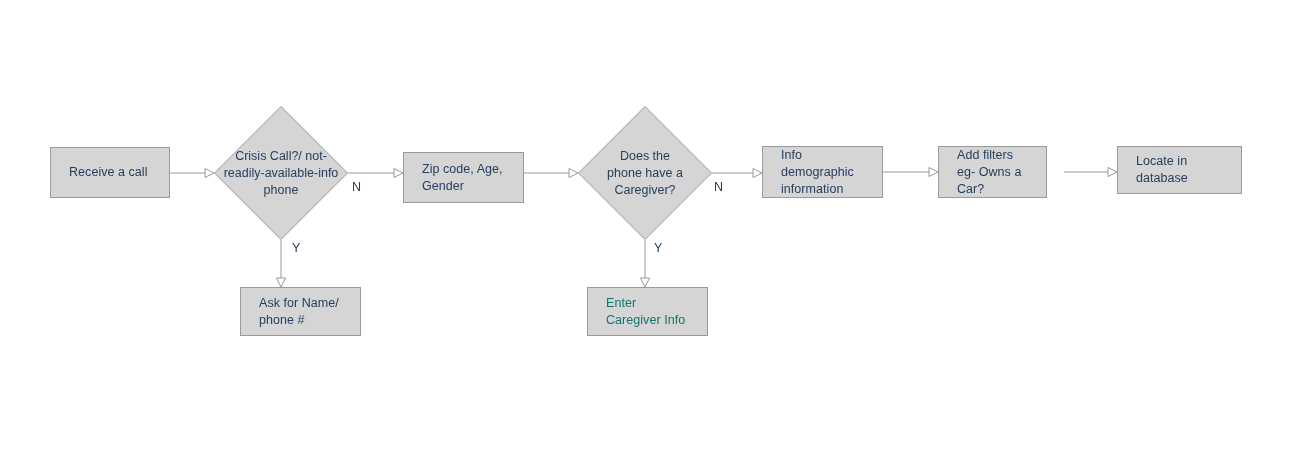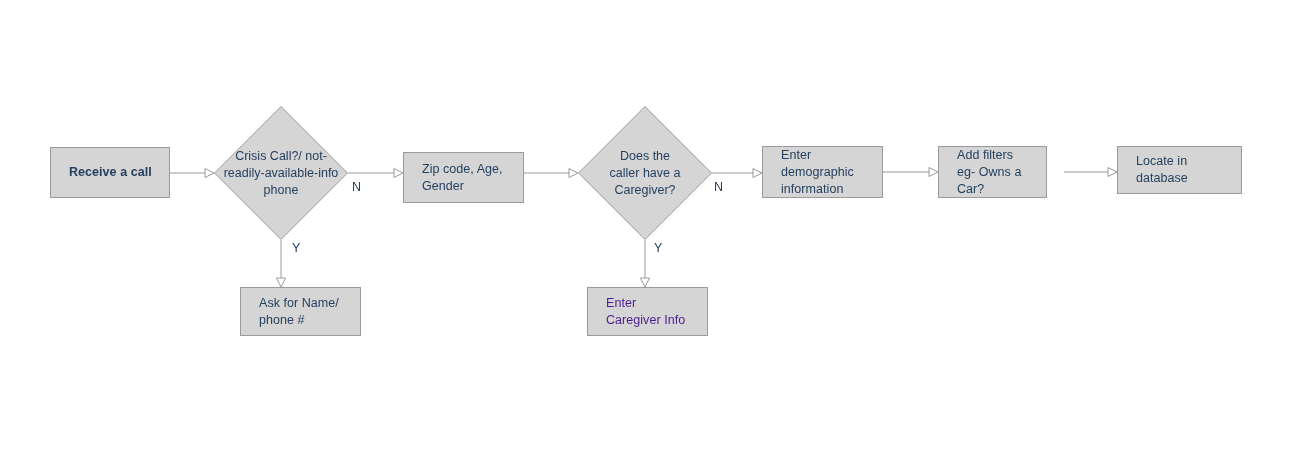--- a/index.html
+++ b/index.html
@@ -118,21 +118,21 @@
         <line x1="883" y1="172" x2="929" y2="172" stroke="#9a9a9a" stroke-width="1"></line>
         <polygon points="929,167.5 938,172 929,176.5" fill="#ffffff" stroke="#9a9a9a" stroke-width="1" stroke-linejoin="miter"></polygon>
       </g>
       <g>
         <line x1="1064" y1="172" x2="1108" y2="172" stroke="#9a9a9a" stroke-width="1"></line>
         <polygon points="1108,167.5 1117,172 1108,176.5" fill="#ffffff" stroke="#9a9a9a" stroke-width="1" stroke-linejoin="miter"></polygon>
       </g>
     </svg>
 
   <div id="node-layer">
-      <div class="node process" style="left: 50px; top: 147px; width: 120px; height: 51px; background: rgb(213, 213, 213); border-color: rgb(154, 154, 154); font-weight: bold;">
+      <div class="node process" style="left: 50px; top: 147px; width: 120px; height: 51px; background: rgb(213, 213, 213); border-color: rgb(154, 154, 154);">
         <div class="node-label" style="color: rgb(37, 64, 94);">Receive a call</div>
       </div>
       <div class="decision" style="left: 214px; top: 106px; width: 134px; height: 134px;">
         <svg class="diamond-shape" viewBox="0 0 134 134">
           <polygon points="67,0.5 133.5,67 67,133.5 0.5,67" fill="#d5d5d5" stroke="#9a9a9a" stroke-width="1"></polygon>
         </svg>
         <div class="decision-label" style="color: rgb(37, 64, 94);">Crisis Call?/  not-
 readily-available-info
 phone</div>
       </div>
@@ -142,29 +142,29 @@
       </div>
       <div class="node process" style="left: 403px; top: 152px; width: 121px; height: 51px; background: rgb(213, 213, 213); border-color: rgb(154, 154, 154);">
         <div class="node-label" style="color: rgb(37, 64, 94);">Zip code, Age,
 Gender</div>
       </div>
       <div class="decision" style="left: 578px; top: 106px; width: 134px; height: 134px;">
         <svg class="diamond-shape" viewBox="0 0 134 134">
           <polygon points="67,0.5 133.5,67 67,133.5 0.5,67" fill="#d5d5d5" stroke="#9a9a9a" stroke-width="1"></polygon>
         </svg>
         <div class="decision-label" style="color: rgb(37, 64, 94);">Does the
-caller have a
+phone have a
 Caregiver?</div>
       </div>
       <div class="node process" style="left: 587px; top: 287px; width: 121px; height: 49px; background: rgb(213, 213, 213); border-color: rgb(154, 154, 154);">
-        <div class="node-label" style="color: #4c1d95;">Enter
+        <div class="node-label" style="color: #0f766e;">Enter
 Caregiver Info</div>
       </div>
       <div class="node process" style="left: 762px; top: 146px; width: 121px; height: 52px; background: rgb(213, 213, 213); border-color: rgb(154, 154, 154);">
-        <div class="node-label" style="color: rgb(37, 64, 94);">Enter demographic
+        <div class="node-label" style="color: rgb(37, 64, 94);">Info demographic
 information</div>
       </div>
       <div class="node process" style="left: 938px; top: 146px; width: 109px; height: 52px; background: rgb(213, 213, 213); border-color: rgb(154, 154, 154);">
         <div class="node-label" style="color: rgb(37, 64, 94);">Add filters
 eg- Owns a Car?</div>
       </div>
       <div class="node process" style="left: 1117px; top: 146px; width: 125px; height: 48px; background: rgb(213, 213, 213); border-color: rgb(154, 154, 154);">
         <div class="node-label" style="color: rgb(37, 64, 94);">Locate in database</div>
       </div>
     </div>

